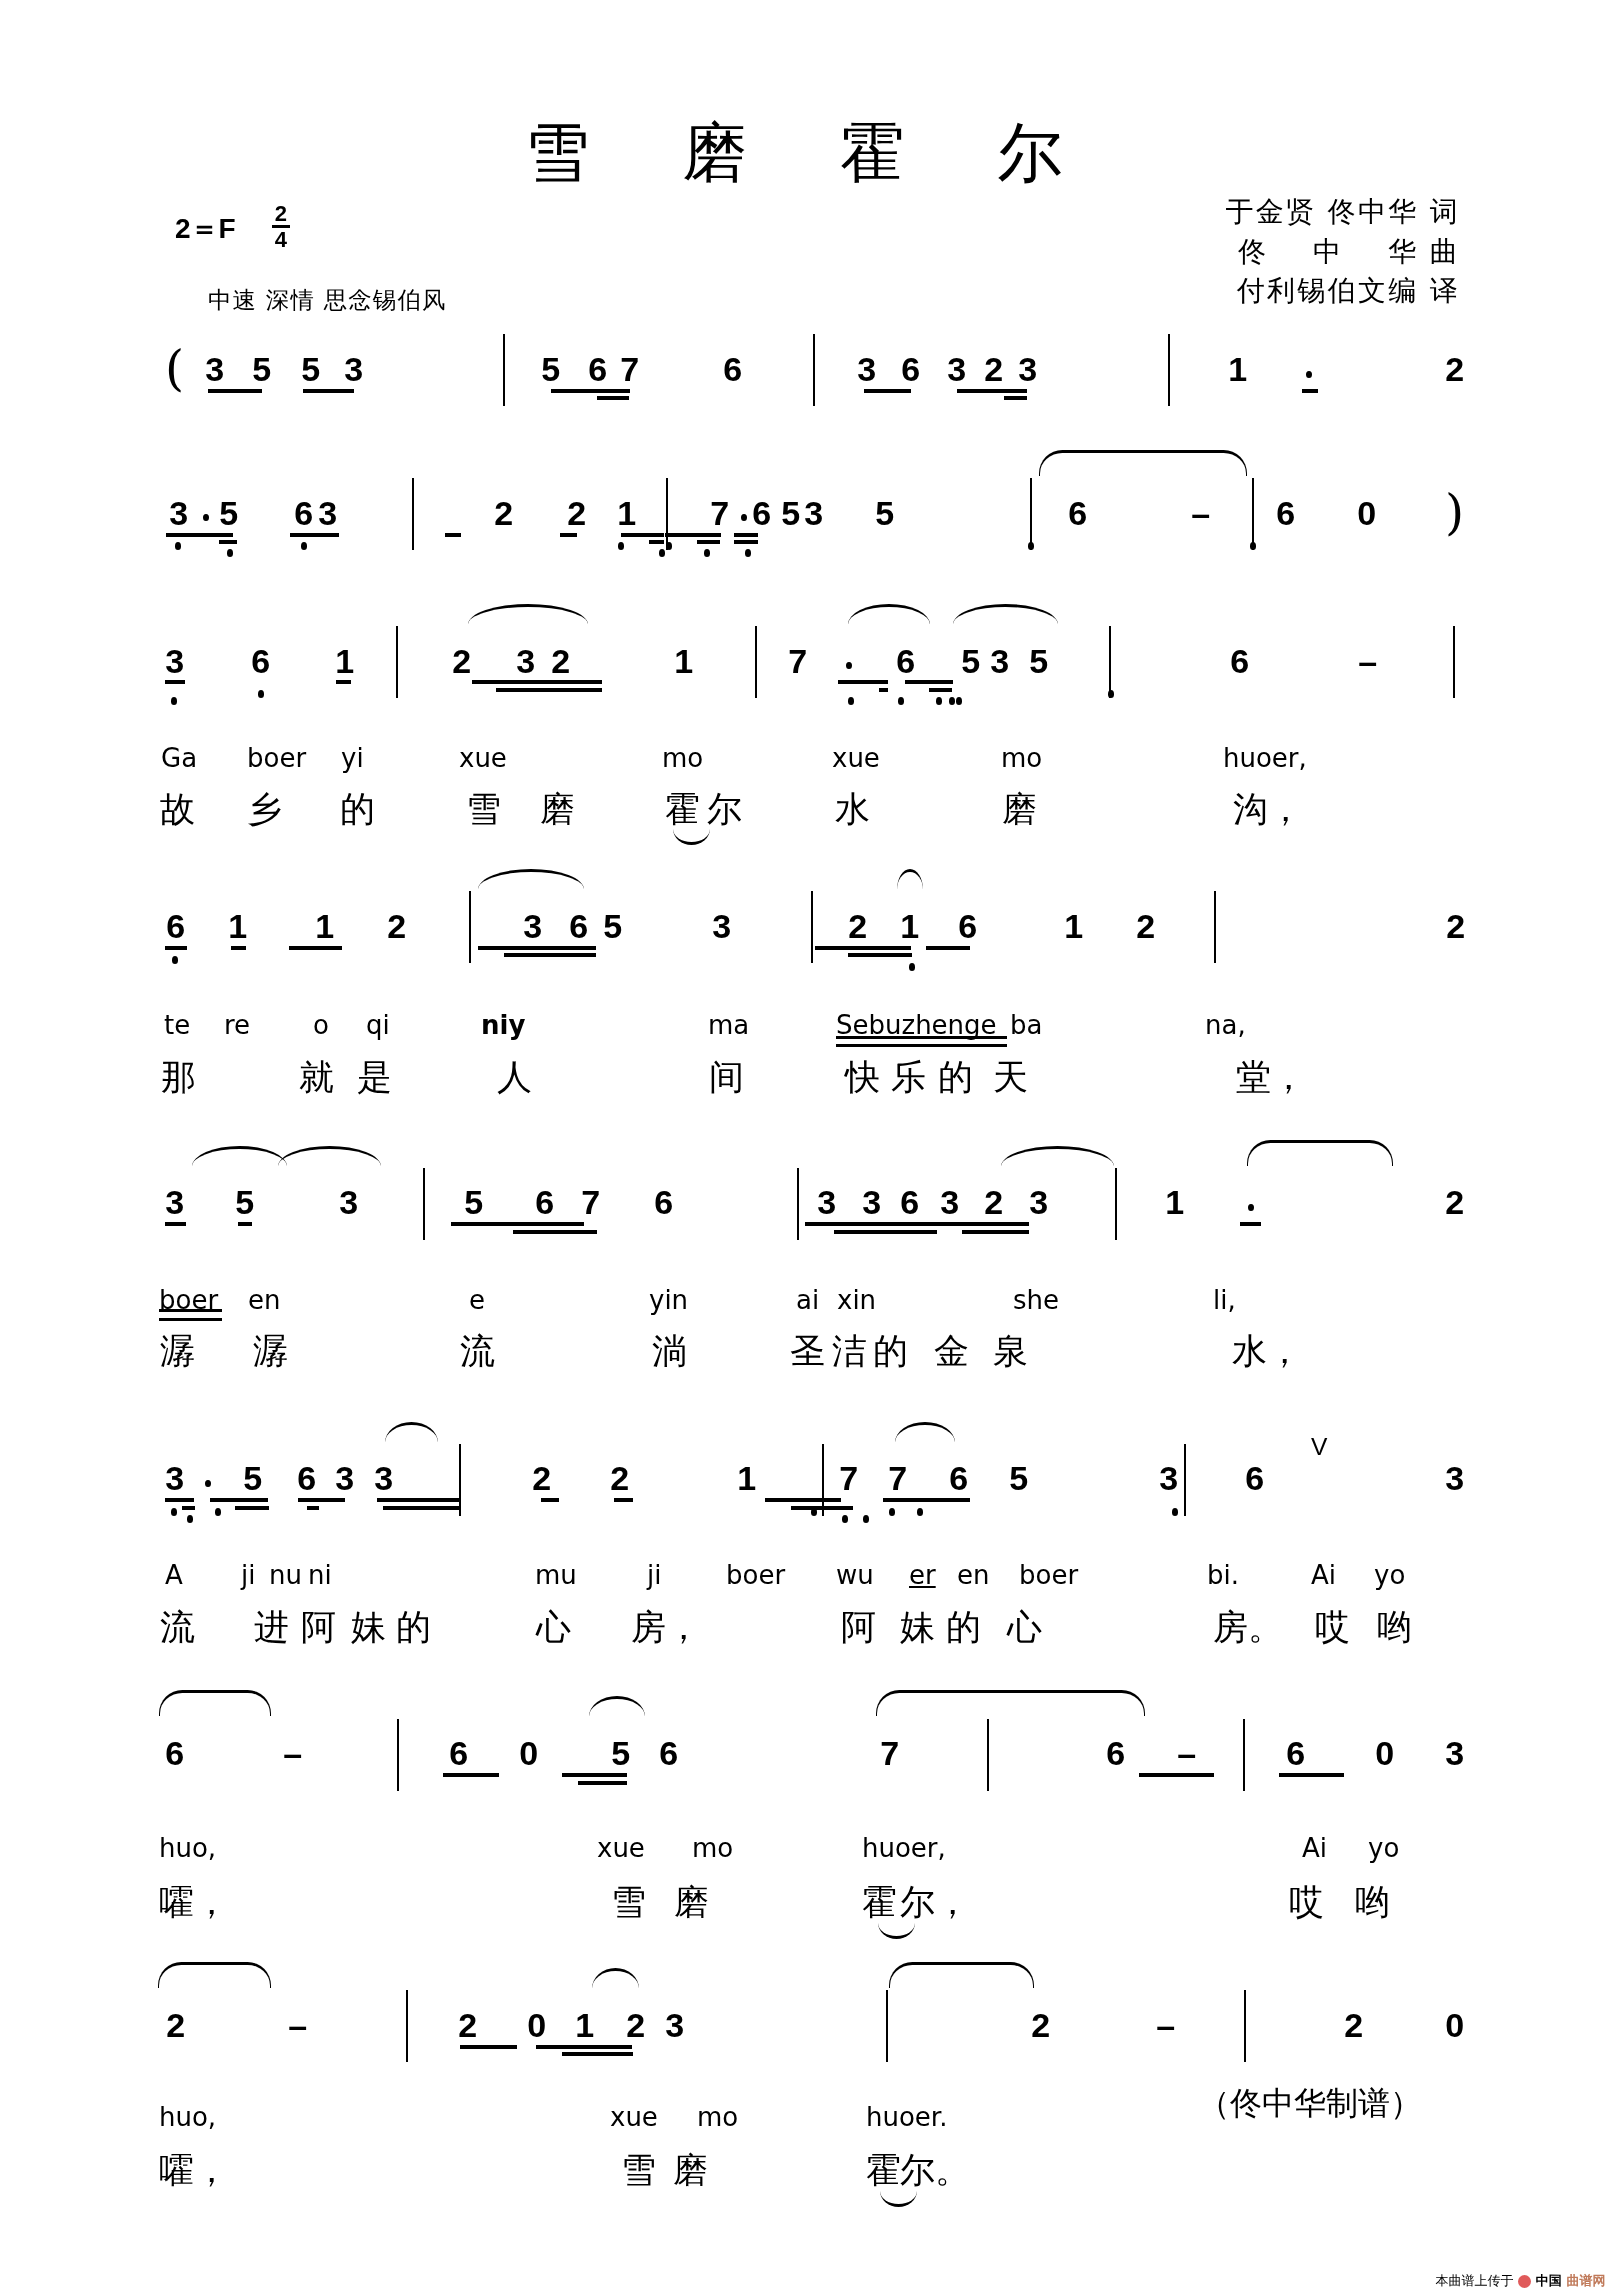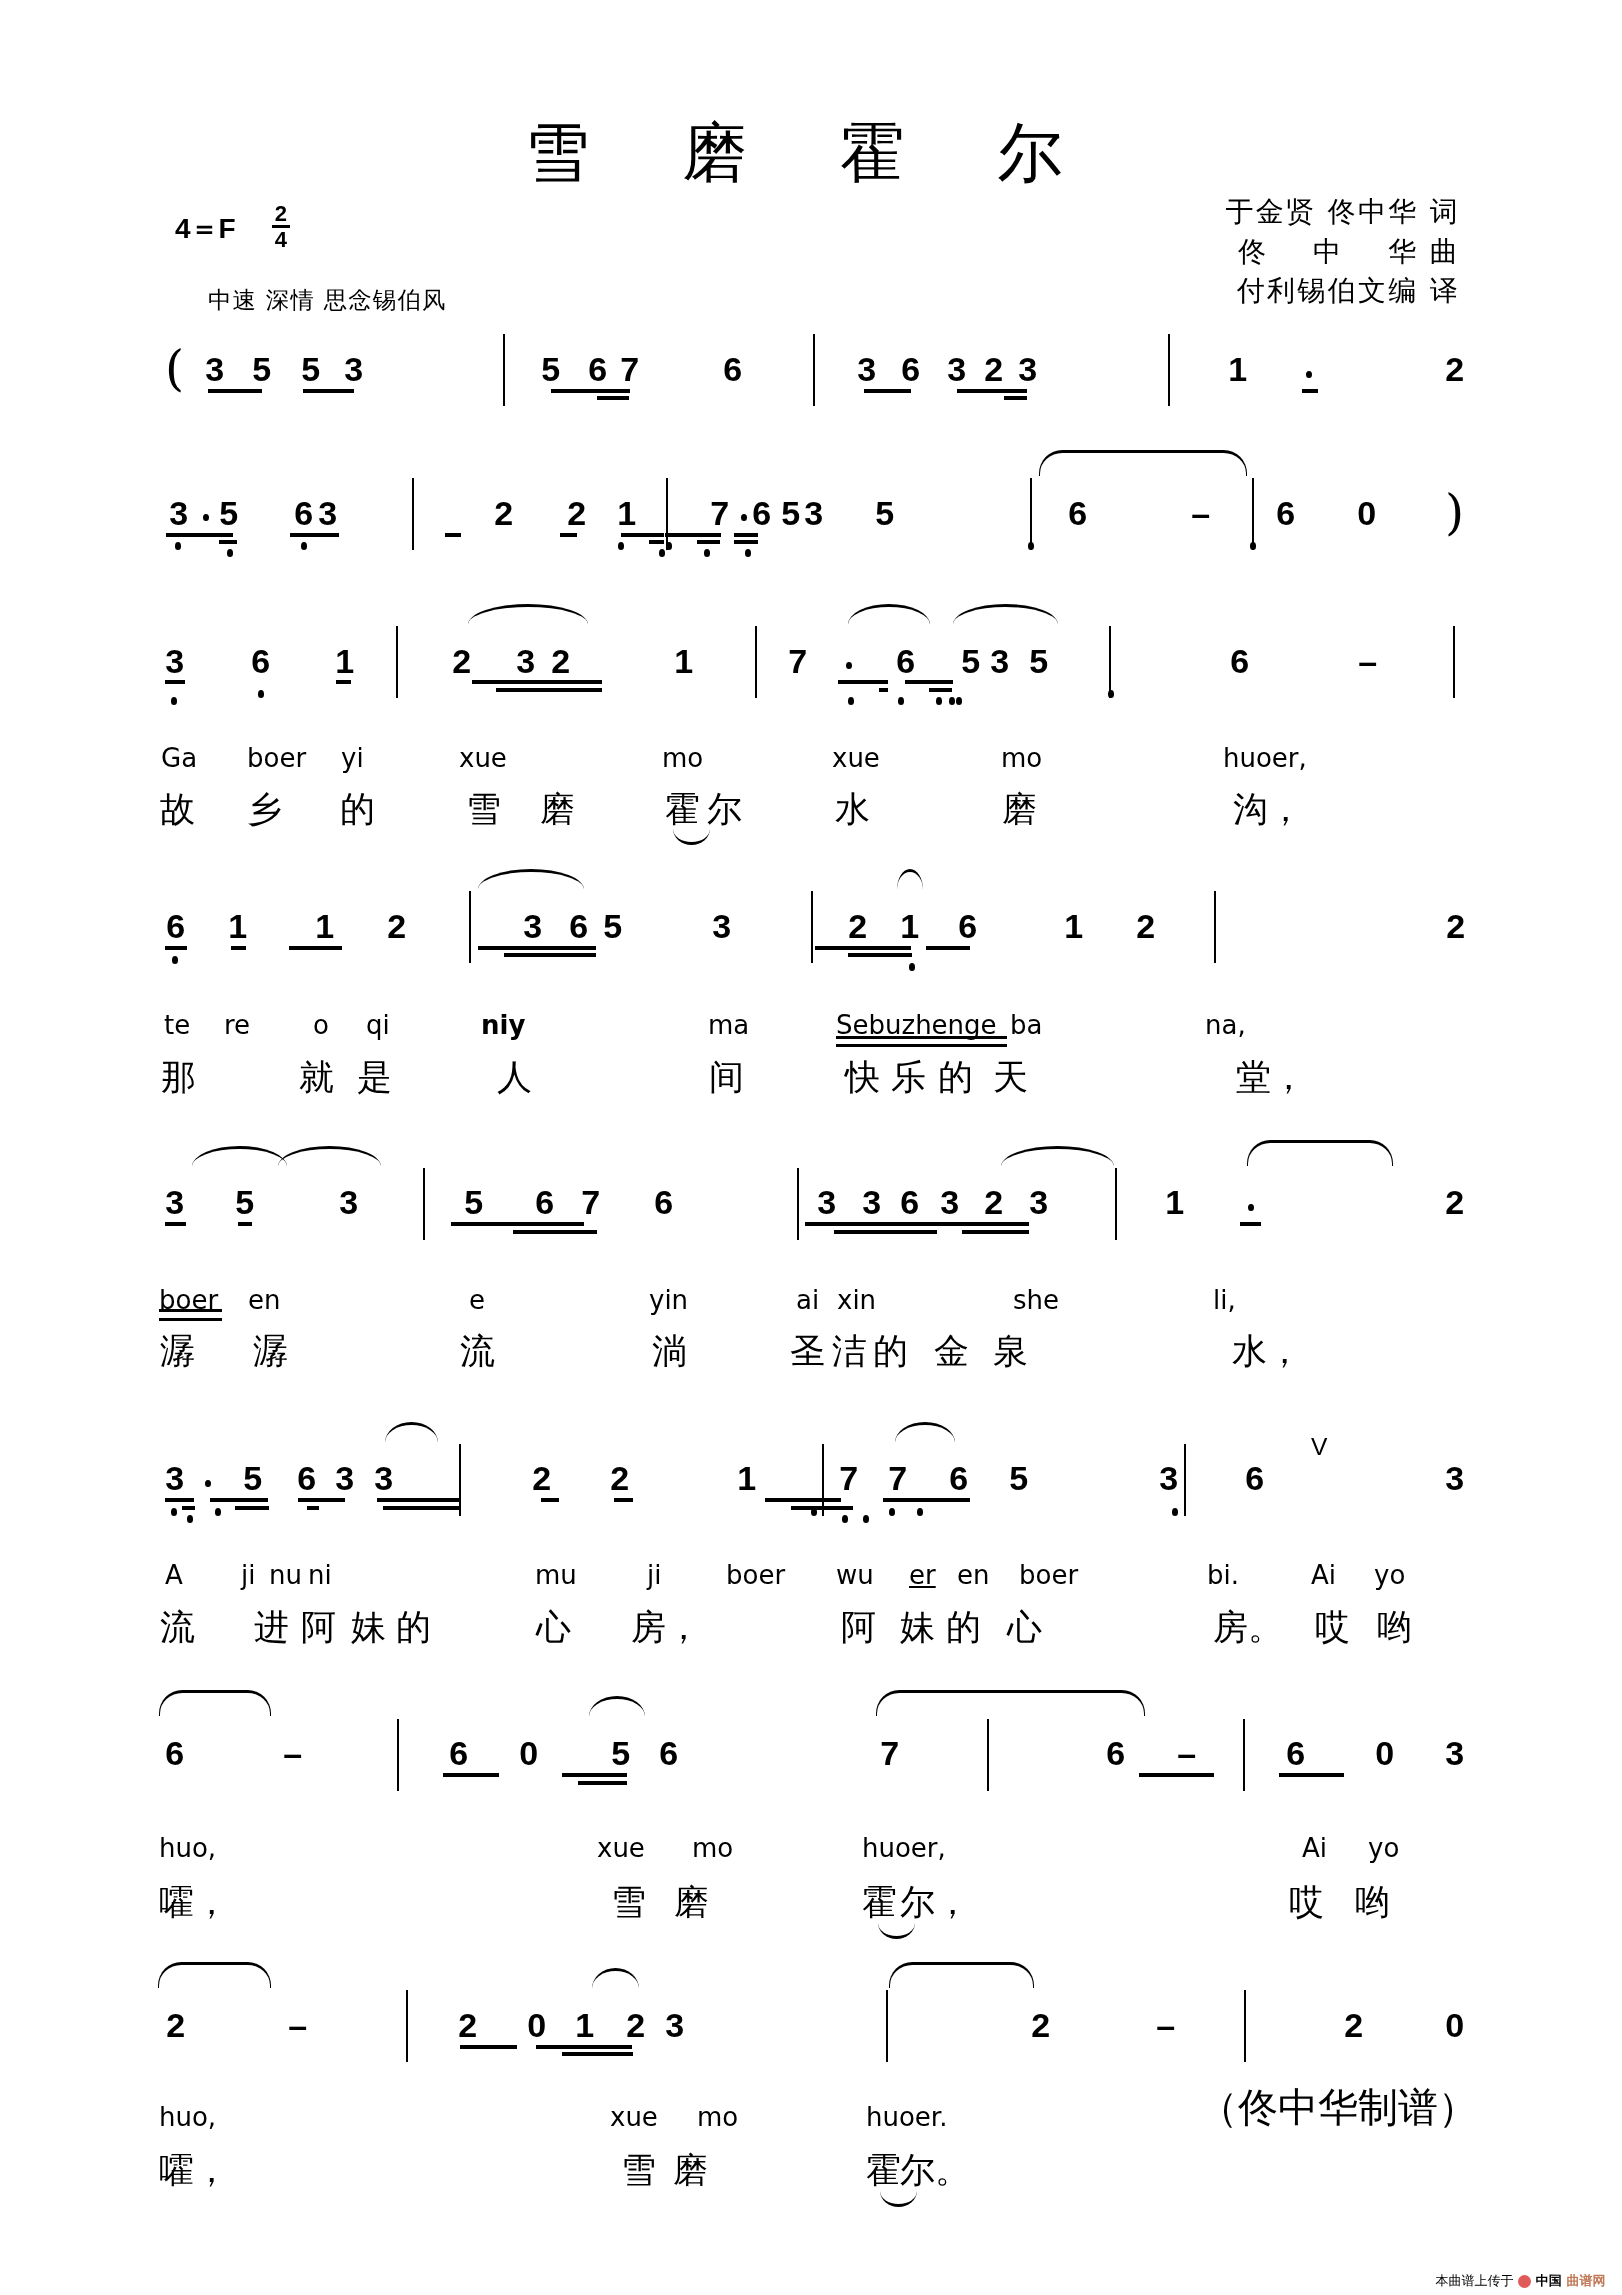--- a/index.html
+++ b/index.html
@@ -26,21 +26,21 @@
   .footer{right:17.5px;bottom:4.7px;font-size:13px;display:flex;align-items:center;gap:4.7px;}
   .logo-c{width:13px;height:13px;border-radius:50%;background:#e05a5a;}
   .logo-a{font-weight:bold;font-family:"DejaVu Serif",serif;}
   .logo-b{font-weight:bold;color:#c07a5a;}
 </style>
 </head>
 <body>
 
 <div class="abs title">雪 磨 霍 尔</div>
 
-<div class="abs key">4＝F</div>
+<div class="abs key">2＝F</div>
 <div class="abs ts">
   <span>2</span>
   <span class="bar"></span>
   <span>4</span>
 </div>
 <div class="abs tempo">中速  深情  思念锡伯风</div>
 
 <div class="abs credit" style="top:193px">于金贤 佟中华 词</div>
 <div class="abs credit" style="top:233px">佟    中    华 曲</div>
 <div class="abs credit" style="top:272px">付利锡伯文编 译</div>
@@ -417,21 +417,21 @@
     <div class="hz" style="left: 159px; top: 2153px;">嚯，</div>
     <div class="hz" style="left: 621px; top: 2153px;">雪</div>
     <div class="hz" style="left: 673px; top: 2153px;">磨</div>
     <div class="hz" style="left: 866px; top: 2153px;">霍</div>
     <div class="hz" style="left: 900px; top: 2153px;">尔。</div>
     <div class="smile" style="left: 880px; width: 37px; top: 2191px; height: 13px;"></div>
     <div class="ul" style="left: 836px; width: 171px; top: 1036px; height: 2.9px;"></div>
     <div class="ul" style="left: 836px; width: 171px; top: 1044px; height: 2.9px;"></div>
     <div class="ul" style="left: 159px; width: 63px; top: 1309px; height: 2.9px;"></div>
     <div class="ul" style="left: 159px; width: 63px; top: 1318px; height: 2.9px;"></div>
-    <div class="hz" style="left: 1198px; top: 2087px; font-size: 40px;">（佟中华制谱）</div>
+    <div class="hz" style="left: 1198px; top: 2087px; font-size: 32px;">（佟中华制谱）</div>
   </div>
 
 <div class="abs footer">
   <span>本曲谱上传于</span>
   <span class="logo-c"></span>
   <span class="logo-a">中国</span>
   <span class="logo-b">曲谱网</span>
 </div>
 
 

